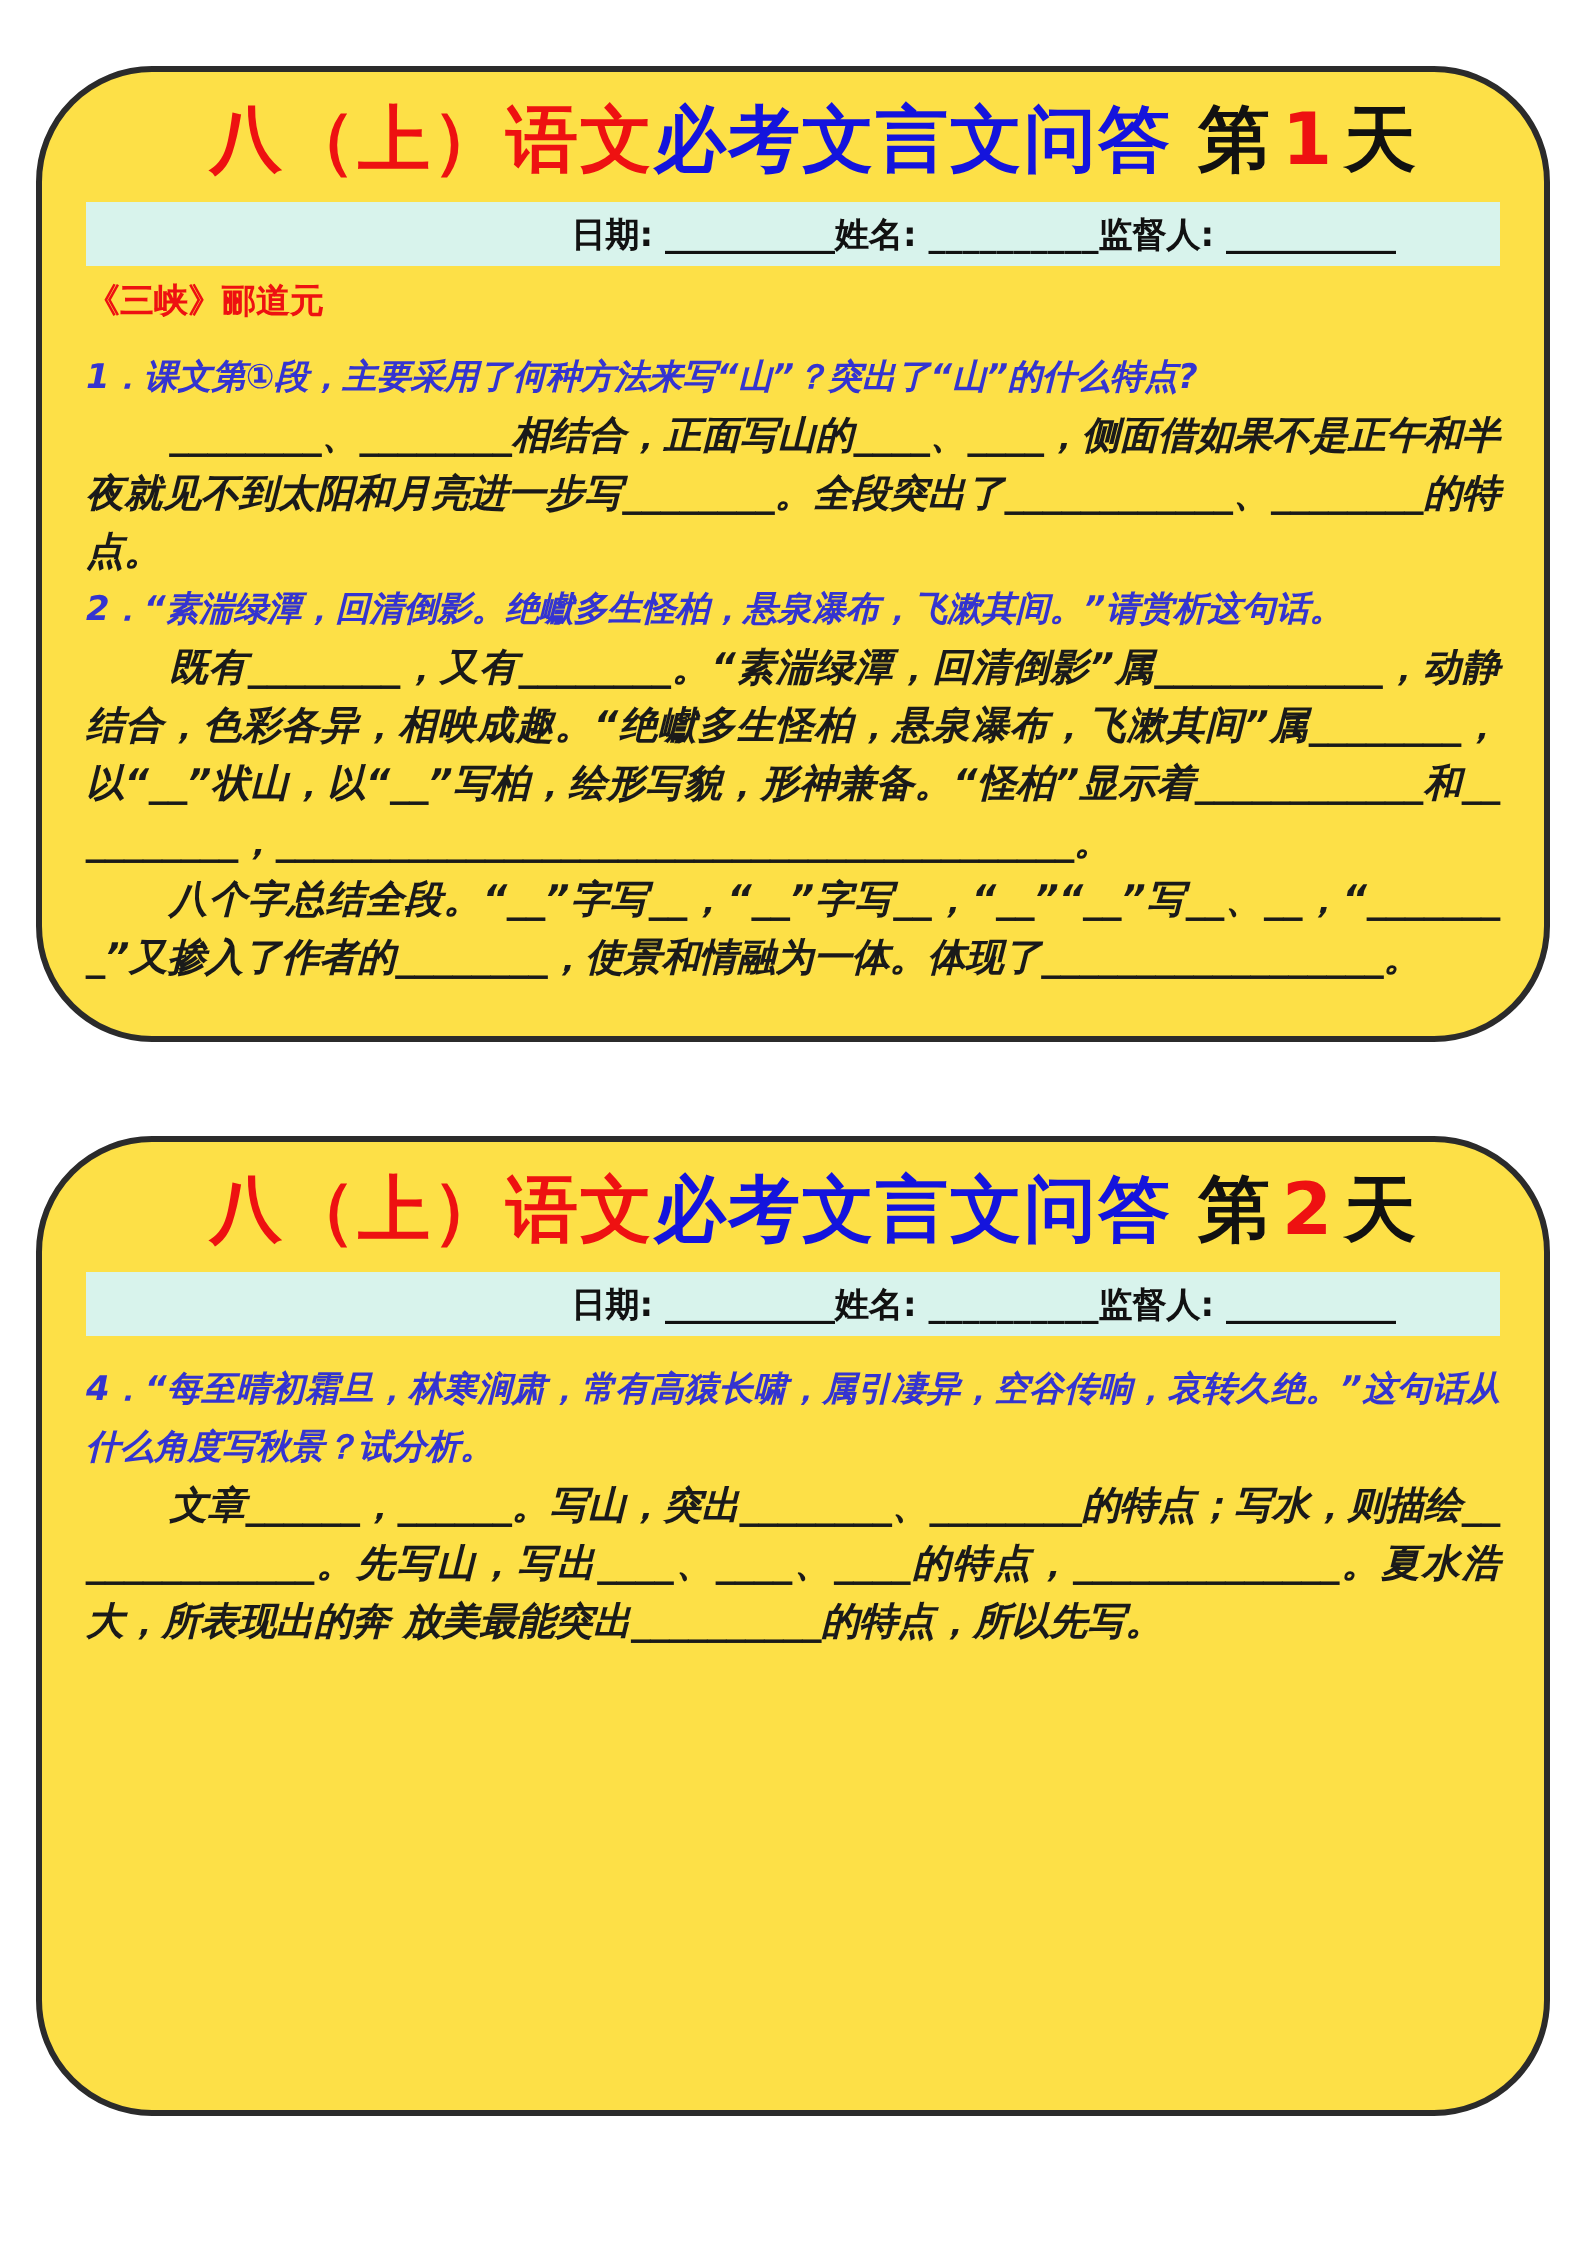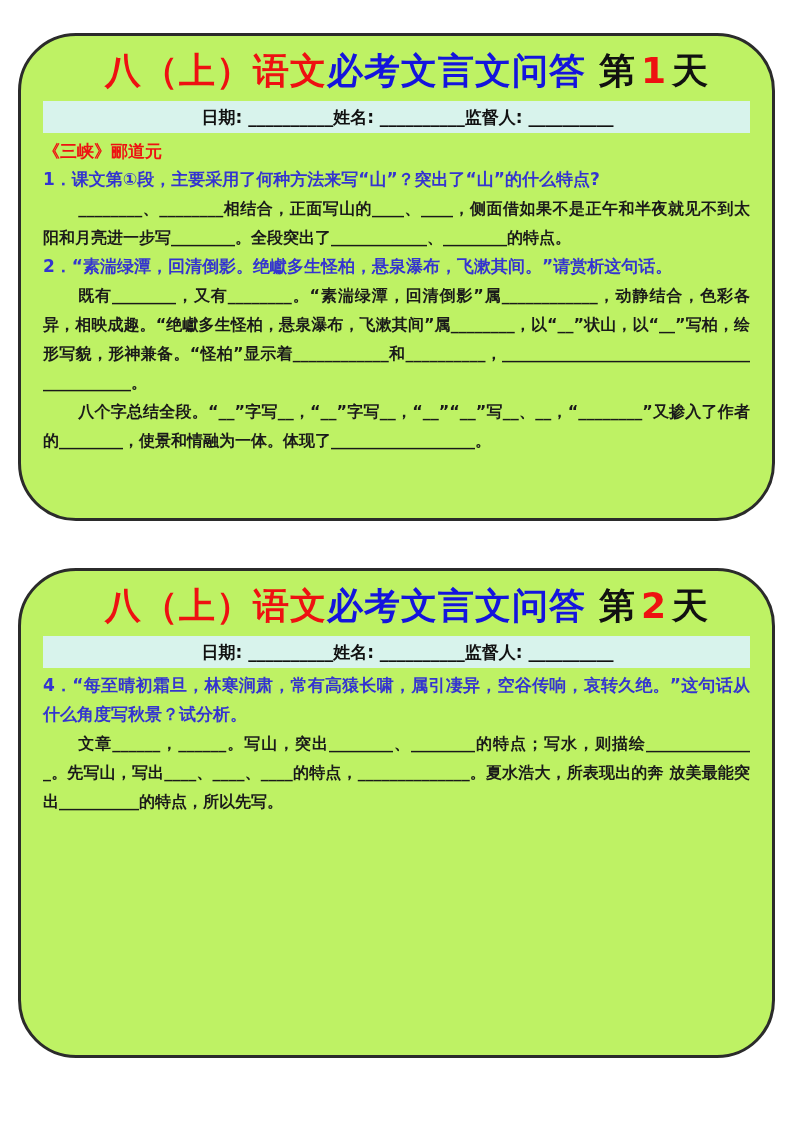--- a/index.html
+++ b/index.html
@@ -12,21 +12,21 @@
     font-weight: 700;
     position: relative;
   }
   .card {
     position: absolute;
     left: 18px;
     width: 757px;
     box-sizing: border-box;
     border: 3px solid #2b2b2b;
     border-radius: 58px;
-    background: #bef264;
+    background: #fde047;
     padding: 10px 22px 0 22px;
     overflow: hidden;
   }
   .card-1 { top: 33px;  height: 488px; }
   .card-2 { top: 568px; height: 490px; }
 
   .card-title {
     display: flex;
     justify-content: space-between;
     align-items: baseline;
@@ -41,47 +41,47 @@
 
   .c-red  { color: #ee1111; }
   .c-blue { color: #1414dd; }
 
   .info-bar {
     margin-top: 7px;
     height: 32px;
     background: #d8f3ec;
     display: flex;
     align-items: center;
-    justify-content: center;
+    justify-content: flex-end;
     padding: 0 52px 0 74px;
     font-size: 17px;
     color: #111111;
   }
   .info-field { white-space: nowrap; }
   .info-field .blank { letter-spacing: 0; }
 
   .subtitle {
     margin-top: 7px;
     font-size: 17px;
     color: #ee1111;
     line-height: 22px;
   }
 
-  .qa { margin-top: 3px; }
+  .qa { margin-top: 13px; font-style: italic; }
   .q {
     margin: 0;
     color: #3434d0;
     font-size: 17px;
     line-height: 29px;
     text-align: justify;
   }
   .a {
     margin: 0;
     color: #1a1a1a;
-    font-size: 16px;
+    font-size: 19px;
     line-height: 29px;
     text-indent: 2.2em;
     text-align: justify;
     word-break: break-all;
   }
 </style>
 </head>
 <body>
 
 <section class="card card-1">

